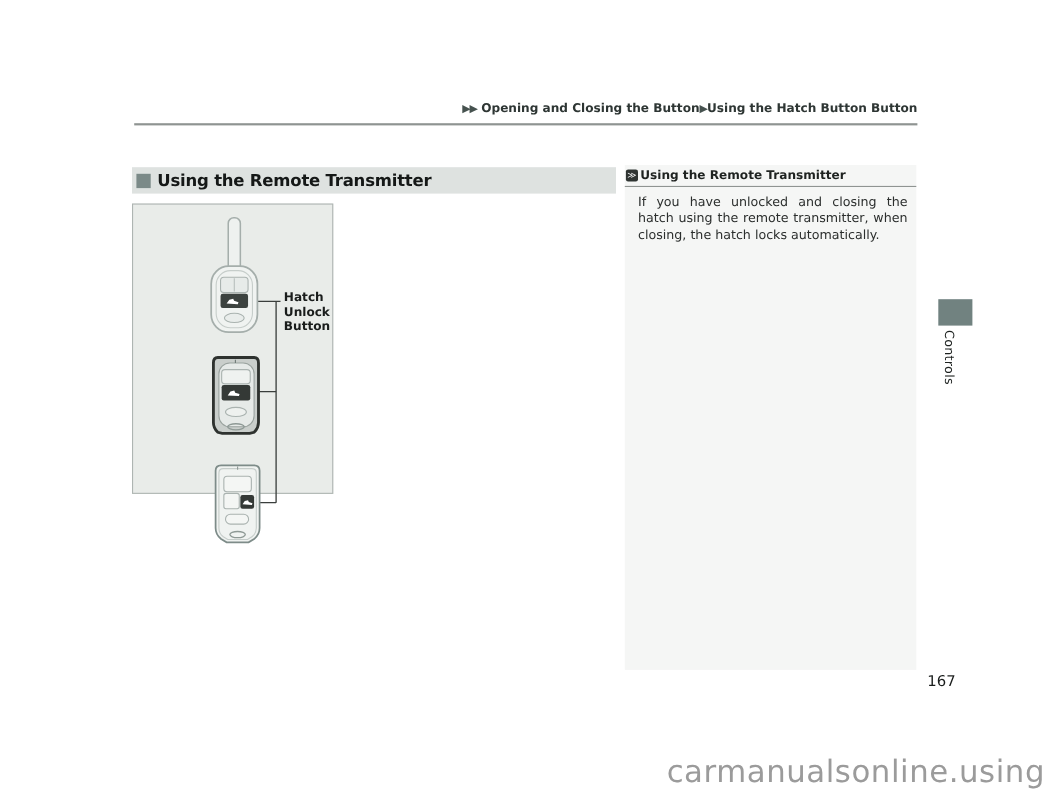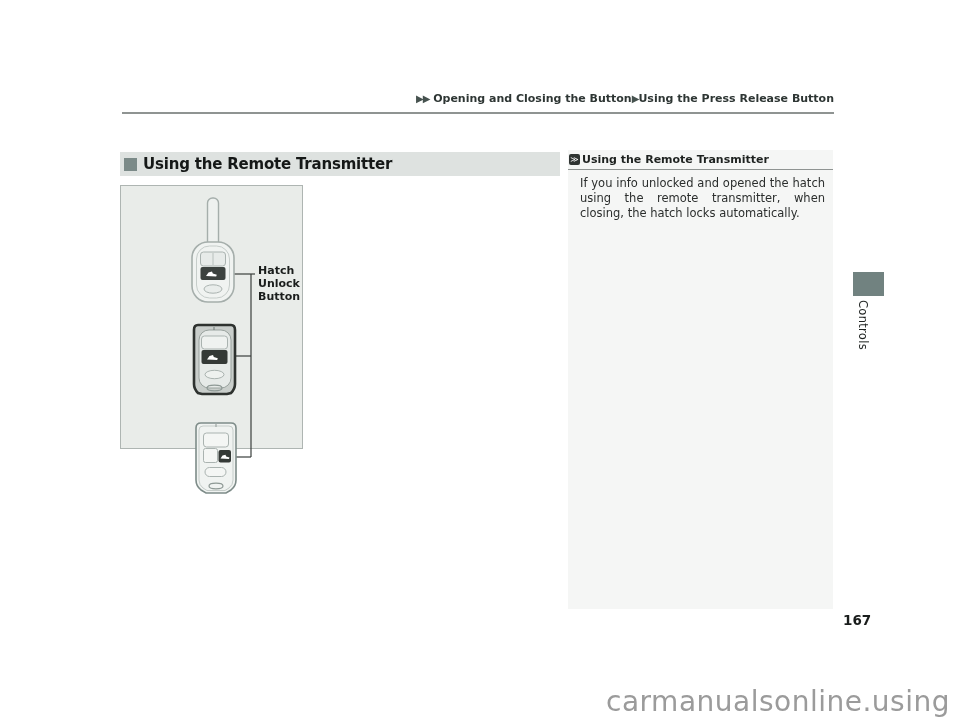--- a/index.html
+++ b/index.html
@@ -154,42 +154,42 @@
     color: #1e2220;
     letter-spacing: 0.3px;
   }
 
   
   .page-number {
     position: absolute;
     left: 843px;
     top: 612px;
     font-size: 13.5px;
-    font-weight: bold;
+    font-weight: normal;
     color: #1a1d1c;
   }
 
   
   .watermark {
     position: absolute;
     right: 10px;
     bottom: 4px;
     font-size: 28px;
     color: #9b9b9b;
     letter-spacing: 0.5px;
   }
 </style>
 </head>
 <body>
 
 <div class="page">
 
   <div class="breadcrumb">
     <span class="arrow">▶▶</span>
-    <span>Opening and Closing the Button</span><span class="arrow">▶</span><span>Using the Press Release Button</span>
+    <span>Opening and Closing the Button</span><span class="arrow">▶</span><span>Using the Hatch Button Button</span>
   </div>
 
   <div class="top-rule"></div>
 
   <div class="section-header">
     <span class="bullet"></span>
     <span class="title">Using the Remote Transmitter</span>
   </div>
 
   <div class="figure-box">
@@ -243,21 +243,21 @@
     </svg>
     <div class="figure-callout">Hatch Unlock Button</div>
   </div>
 
 
   <div class="note-box">
     <div class="note-header">
       <span class="note-icon">≫</span>
       <span class="note-title">Using the Remote Transmitter</span>
     </div>
-    <div class="note-body">If you info unlocked and opened the hatch using the remote transmitter, when closing, the hatch locks automatically.</div>
+    <div class="note-body">If you have unlocked and closing the hatch using the remote transmitter, when closing, the hatch locks automatically.</div>
   </div>
 
   <div class="chapter-tab"></div>
   <div class="chapter-label">Controls</div>
 
   <div class="page-number">167</div>
 
   <div class="watermark">carmanualsonline.using</div>
 
 </div>

